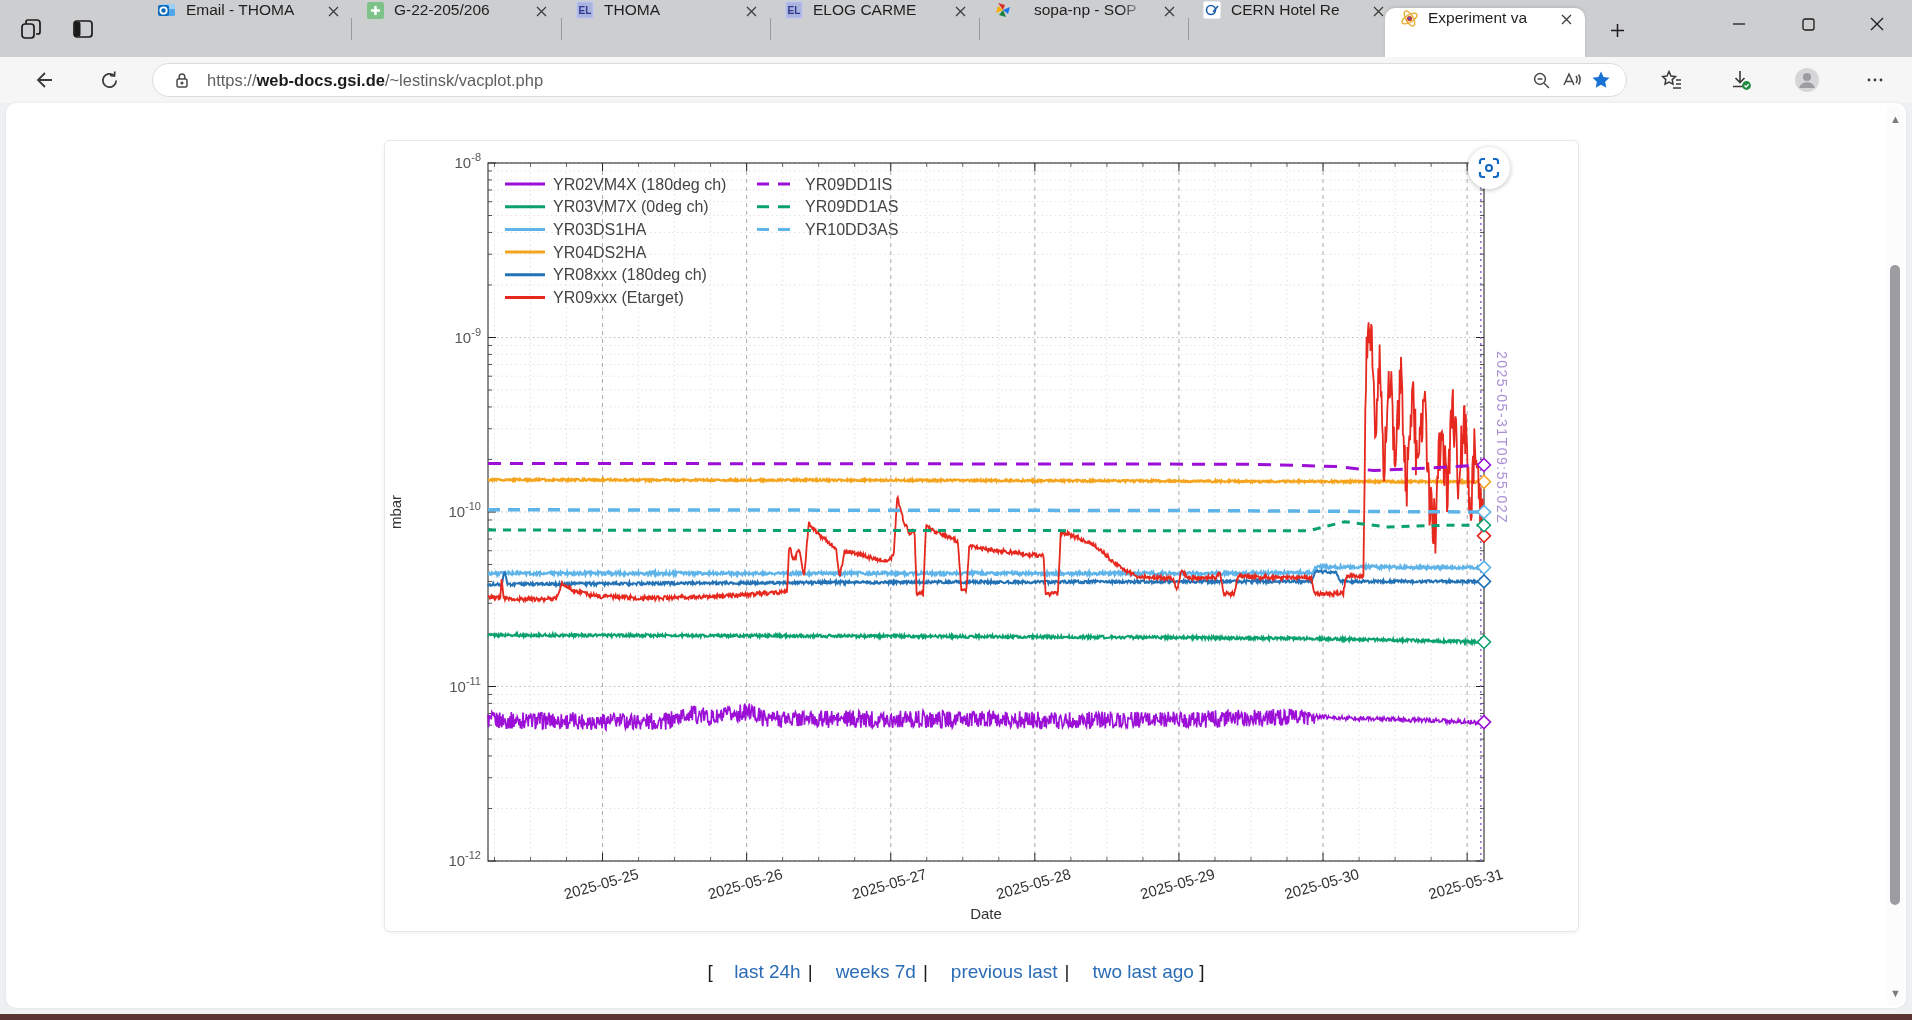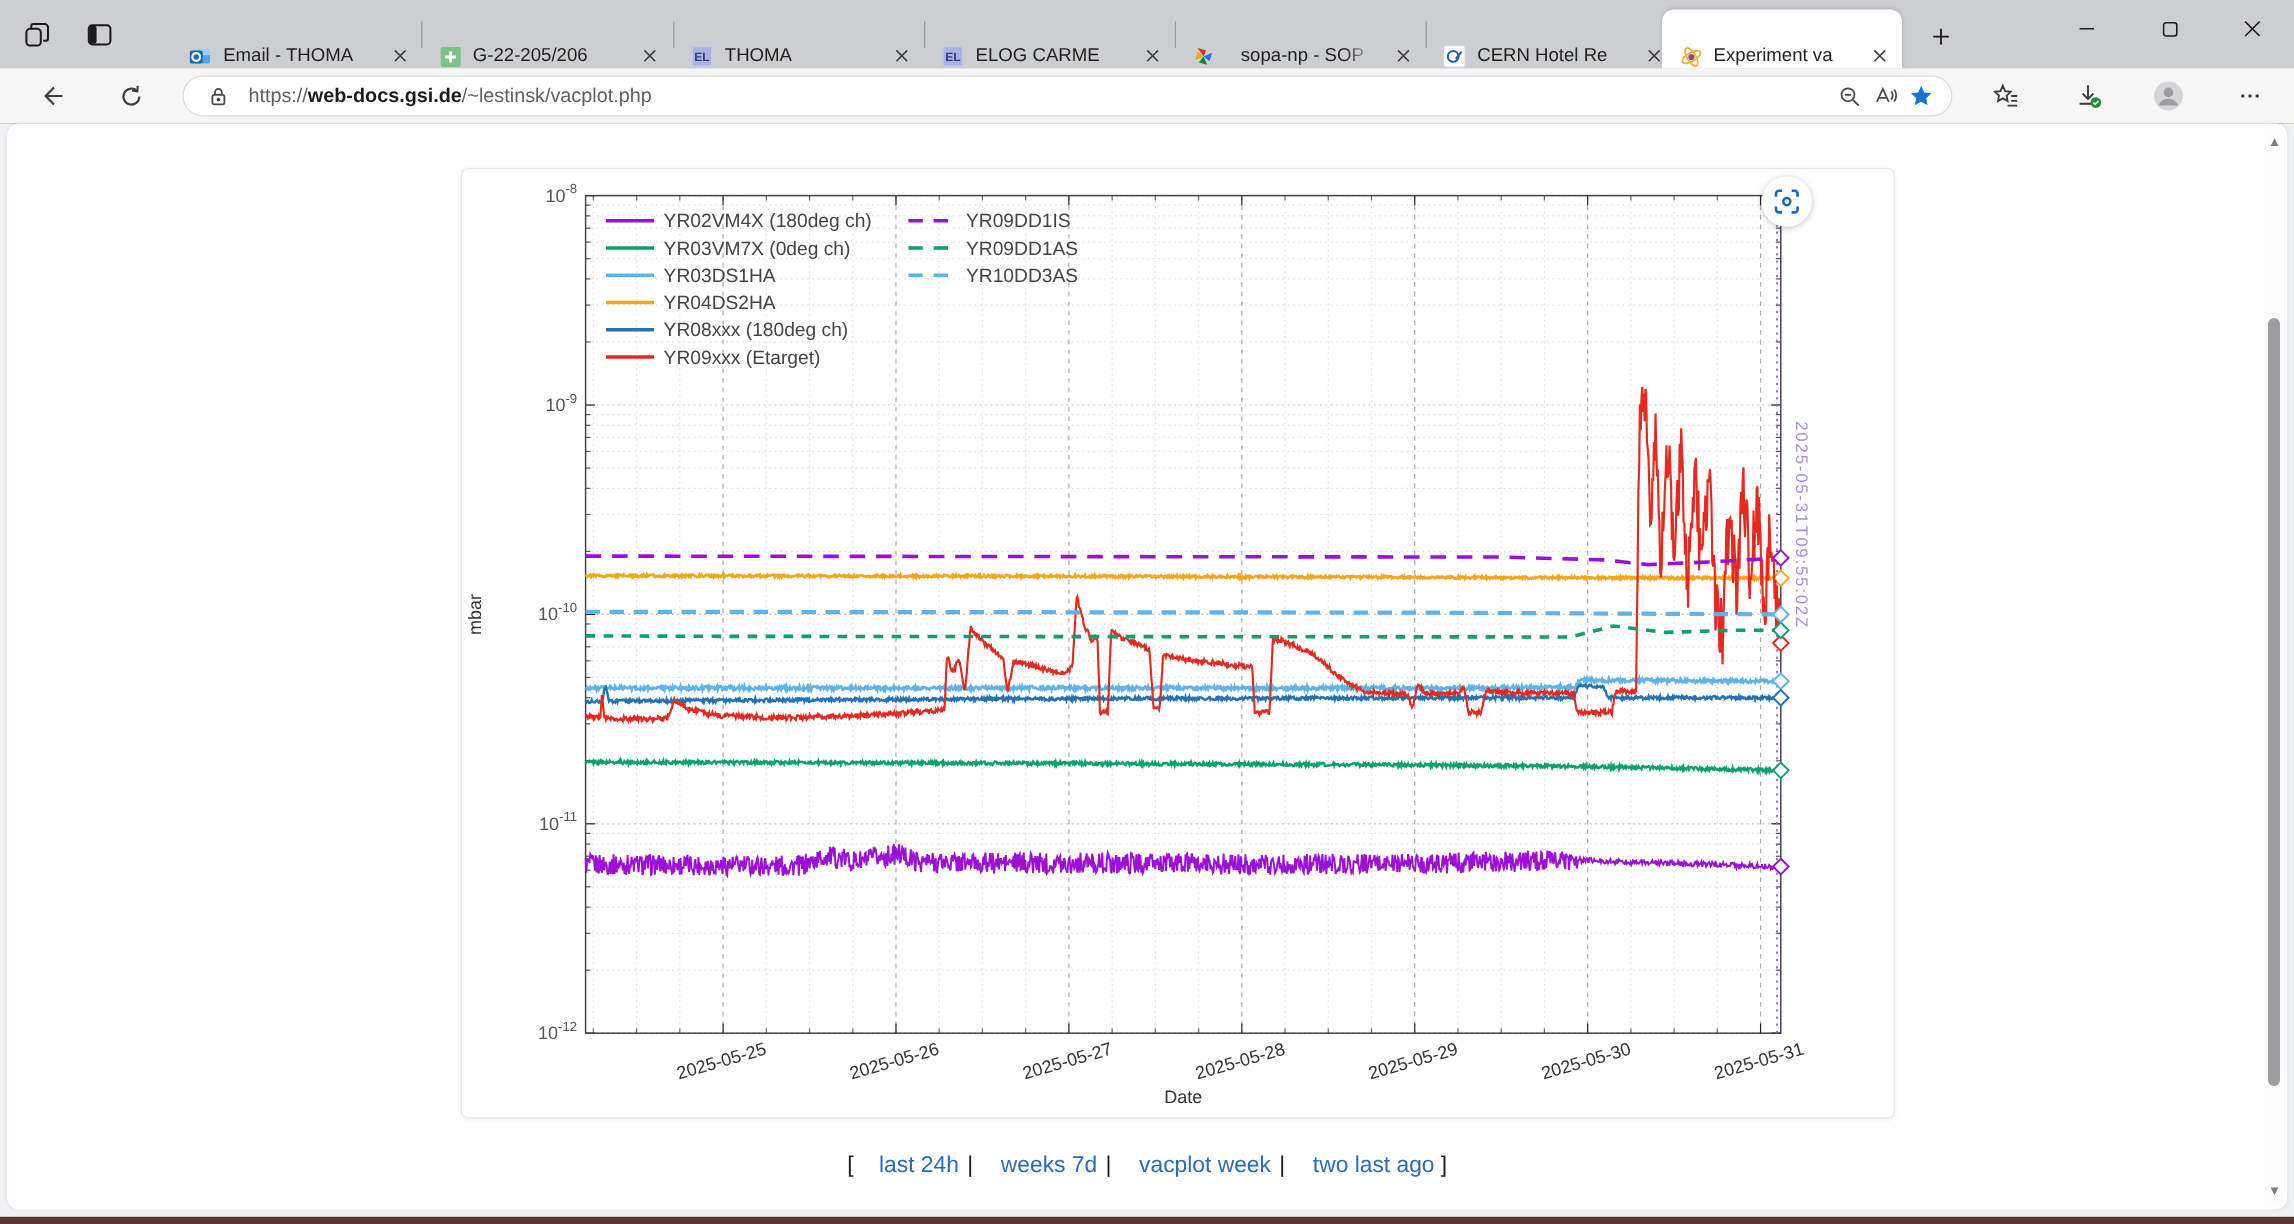--- a/index.html
+++ b/index.html
@@ -1,21 +1,21 @@
 <!DOCTYPE html>
 <html><head>
 <meta charset="utf-8">
 <style>
   html,body{margin:0;padding:0;}
   body{width:1912px;height:1020px;position:relative;overflow:hidden;
        font-family:"Liberation Sans",sans-serif;background:#cdced0;}
   
   .tabstrip{position:absolute;left:0;top:0;width:1912px;height:57px;background:#cdced0;}
   .ts-btn{position:absolute;top:14px;width:30px;height:30px;display:flex;align-items:center;justify-content:center;border-radius:6px;}
-  .tab{position:absolute;top:0;height:57px;width:209px;display:flex;align-items:flex-end;box-sizing:border-box;padding:0 8px 0 14px;cursor:default;}
+  .tab{position:absolute;top:0;height:57px;width:209px;display:flex;align-items:flex-start;box-sizing:border-box;padding:0 8px 0 14px;cursor:default;}
   .tab::before{content:"";position:absolute;left:0;top:18px;height:22px;width:1px;background:#9a9a9e;}
   .tab.noleft::before{display:none;}
   .tab .favicon{width:20px;height:20px;flex:0 0 20px;margin-right:9px;display:flex;align-items:center;justify-content:center;}
   .tab-title{position:relative;flex:1;overflow:hidden;white-space:nowrap;font-size:15.5px;color:#1f1f1f;height:20px;line-height:20px;}
   .tab-title .fade{content:"";position:absolute;right:0;top:0;width:26px;height:100%;background:linear-gradient(90deg,rgba(205,206,208,0),#cdced0);}
   .tab.active{left:1385px;top:8px;height:49px;width:200px;background:#fff;border-radius:10px 10px 0 0;box-shadow:0 -1px 3px rgba(0,0,0,.12);}
   .tab.active::before{display:none;}
   .tab.active .fade{background:linear-gradient(90deg,rgba(255,255,255,0),#fff);}
   .tab-close{width:22px;height:22px;flex:0 0 22px;display:flex;align-items:center;justify-content:center;border-radius:4px;color:#3c3c3c;}
   .newtab{position:absolute;left:1603px;top:16px;width:28px;height:28px;display:flex;align-items:center;justify-content:center;border-radius:6px;}
@@ -525,21 +525,21 @@
         </div>
       <div class="vsearch">
         <svg width="22" height="22" viewBox="0 0 22 22" fill="none" stroke="#1268c3" stroke-width="2.2">
           <path d="M2 7 V4.5 A2.5 2.5 0 0 1 4.5 2 H7 M15 2 H17.5 A2.5 2.5 0 0 1 20 4.5 V7 M20 15 V17.5 A2.5 2.5 0 0 1 17.5 20 H15 M7 20 H4.5 A2.5 2.5 0 0 1 2 17.5 V15"></path>
           <circle cx="11" cy="11" r="3" stroke-width="2"></circle>
         </svg>
       </div>
     </div>
     <div class="links">
       <span>[</span>
-      <a href="#">last 24h</a><span class="sep">|</span><a href="#">weeks 7d</a><span class="sep">|</span><a href="#">vacplot week</a><span class="sep">|</span><a href="#">two last ago</a>
+      <a href="#">last 24h</a><span class="sep">|</span><a href="#">weeks 7d</a><span class="sep">|</span><a href="#">previous last</a><span class="sep">|</span><a href="#">two last ago</a>
       <span>]</span>
     </div>
     <div class="sb">
       <div class="arr" style="top:6px;">▲</div>
       <div class="thumb"></div>
       <div class="arr" style="bottom:6px;">▼</div>
     </div>
   </div>
 </div>
 <div class="bottombar"></div>

